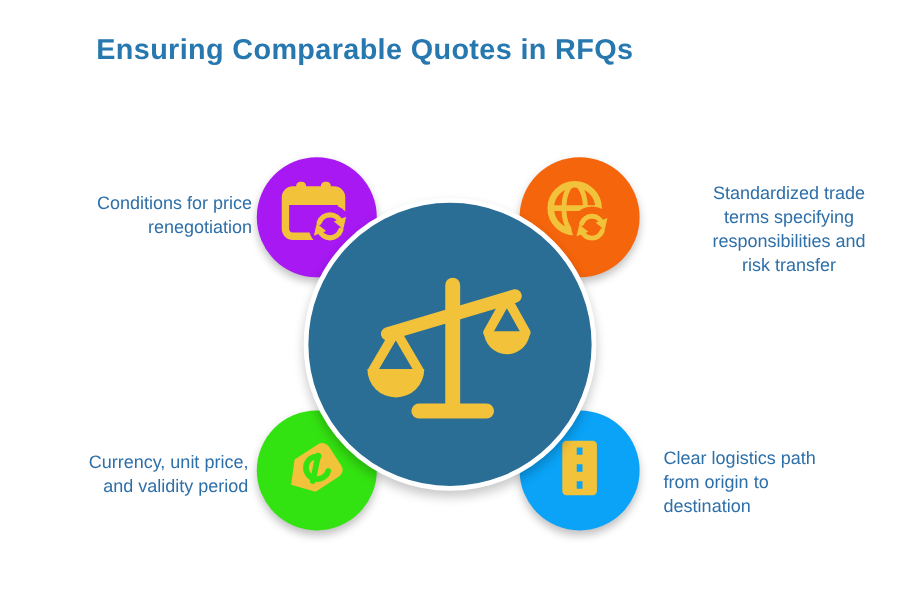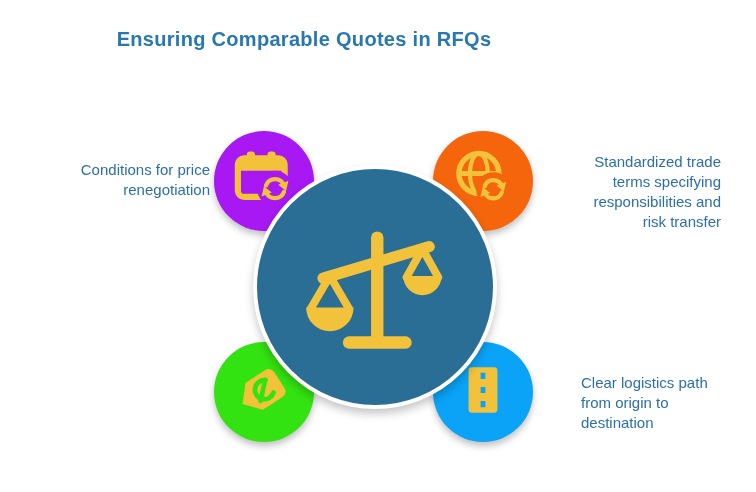--- a/index.html
+++ b/index.html
@@ -2,21 +2,21 @@
 <html style="--bg: #ffffff; --title: #2878B0; --text: #2D6FA9; --teal: #2A6D95; --yellow: #F2C23B; --purple: #A718F2; --orange: #F4650C; --green: #33E311; --azure: #0AA3F7;"><head>
 <meta charset="utf-8">
 <style>
   html,body{margin:0;padding:0;background:#fff;}
   .stage{
     position:relative;width:756px;height:492px;background:var(--bg,#fff);
     font-family:"Liberation Sans","DejaVu Sans",sans-serif;overflow:hidden;
   }
   .title{
     position:absolute;top:28px;left:0;width:608px;text-align:center;
-    font-size:20px;font-weight:800;letter-spacing:.3px;color:var(--title,#2878B0);
+    font-size:24px;font-weight:800;letter-spacing:.3px;color:var(--title,#2878B0);
   }
   .center-circle{
     position:absolute;left:253px;top:165px;width:236px;height:236px;
     background:var(--teal,#2A6D95);border:4px solid #fff;border-radius:50%;
     z-index:2;display:flex;align-items:center;justify-content:center;
     box-shadow:0 5px 9px rgba(0,0,0,.22);
   }
   .bubble{
     position:absolute;width:100px;height:100px;z-index:1;
     display:flex;align-items:center;justify-content:center;
@@ -24,23 +24,23 @@
   }
   .b-tl{left:214px;top:131px;border-radius:50% 50% 0 50%;}
   .b-tr{left:433px;top:131px;border-radius:50% 50% 50% 0;}
   .b-bl{left:214px;top:342px;border-radius:50% 0 50% 50%;}
   .b-br{left:433px;top:342px;border-radius:0 50% 50% 50%;}
   .label{
     position:absolute;z-index:3;color:var(--text,#2D6FA9);
     font-size:15px;font-weight:400;line-height:20px;white-space:pre-line;
   }
   .l-tl{left:40px;top:160px;width:170px;text-align:right;}
-  .l-tr{left:536px;top:152px;width:185px;text-align:right;}
+  .l-tr{left:565px;top:152px;width:185px;text-align:center;}
   .l-bl{left:37px;top:376px;width:170px;text-align:right;}
-  .l-br{left:553px;top:373px;width:175px;text-align:left;margin-left:28px;}
+  .l-br{left:553px;top:373px;width:175px;text-align:left;}
   
   .ic{stroke:var(--yellow,#F2C23B);fill:none;stroke-linecap:round;stroke-linejoin:round;}
   .icf{fill:var(--yellow,#F2C23B);stroke:none;}
   .sync-arc{stroke-width:5.5;}
 </style>
 </head>
 <body>
 
 <div class="stage">
 
@@ -117,17 +117,19 @@
       </svg>
     </span>
   </div>
 
   <div class="label l-tl">Conditions for price
 renegotiation</div>
   <div class="label l-tr">Standardized trade
 terms specifying
 responsibilities and
 risk transfer</div>
+  <div class="label l-bl">Currency, unit price,
+and validity period</div>
   <div class="label l-br">Clear logistics path
 from origin to
 destination</div>
 
 </div>
 
 </body></html>

